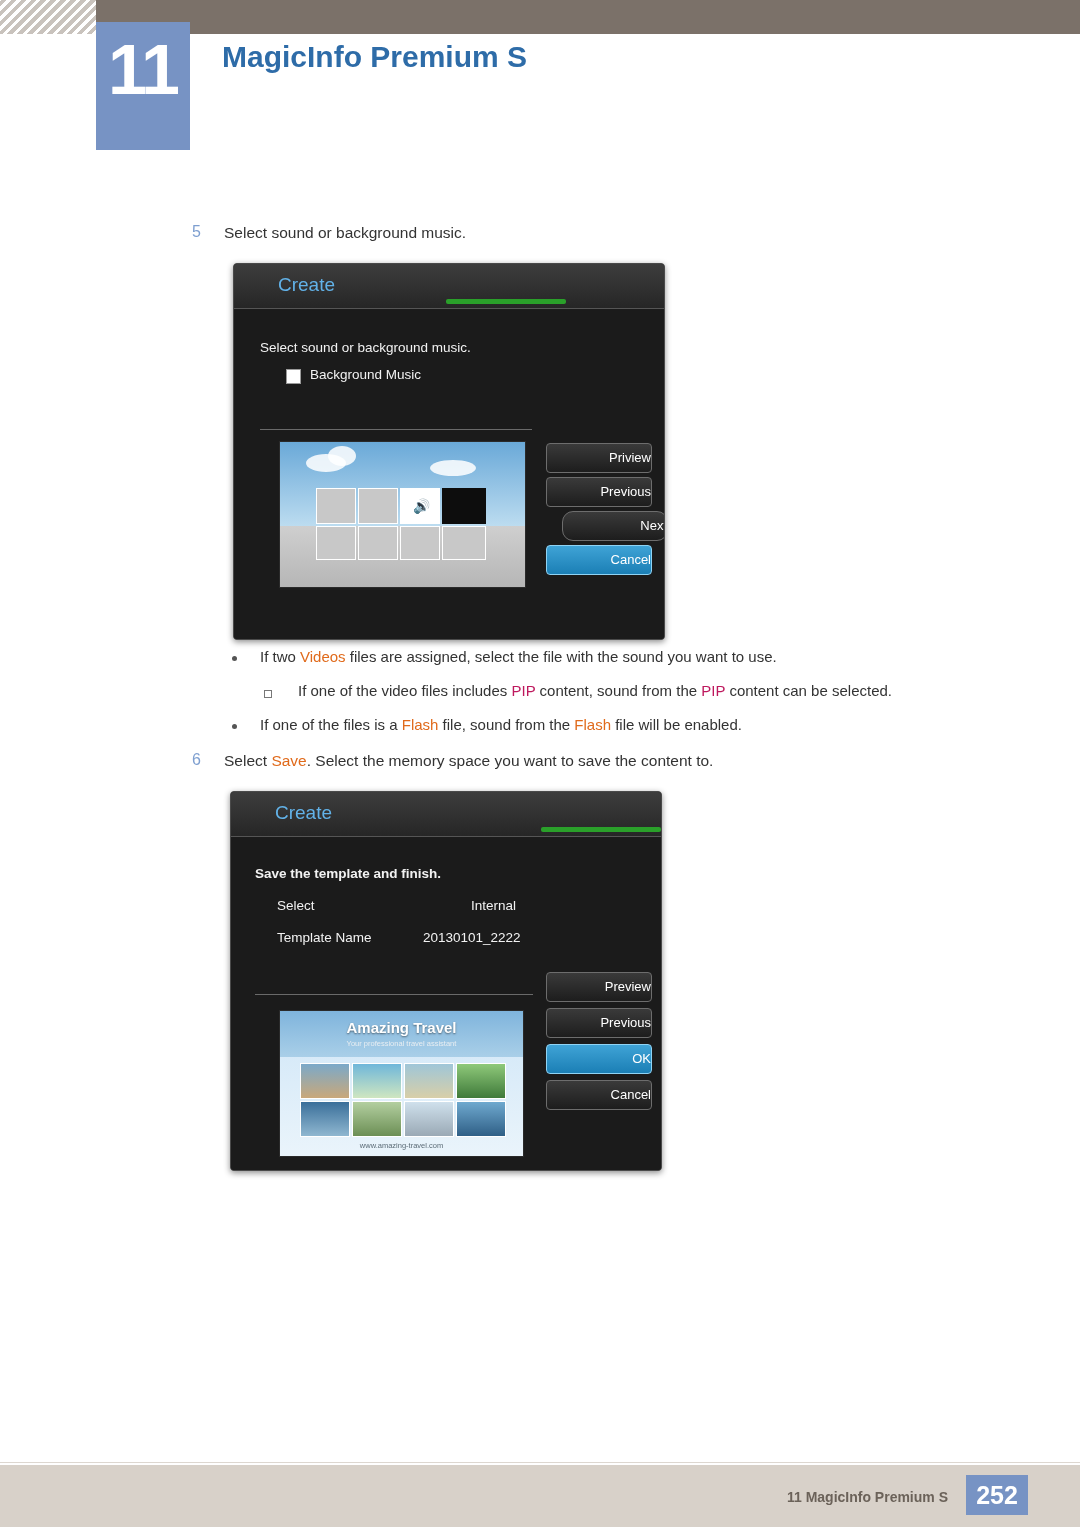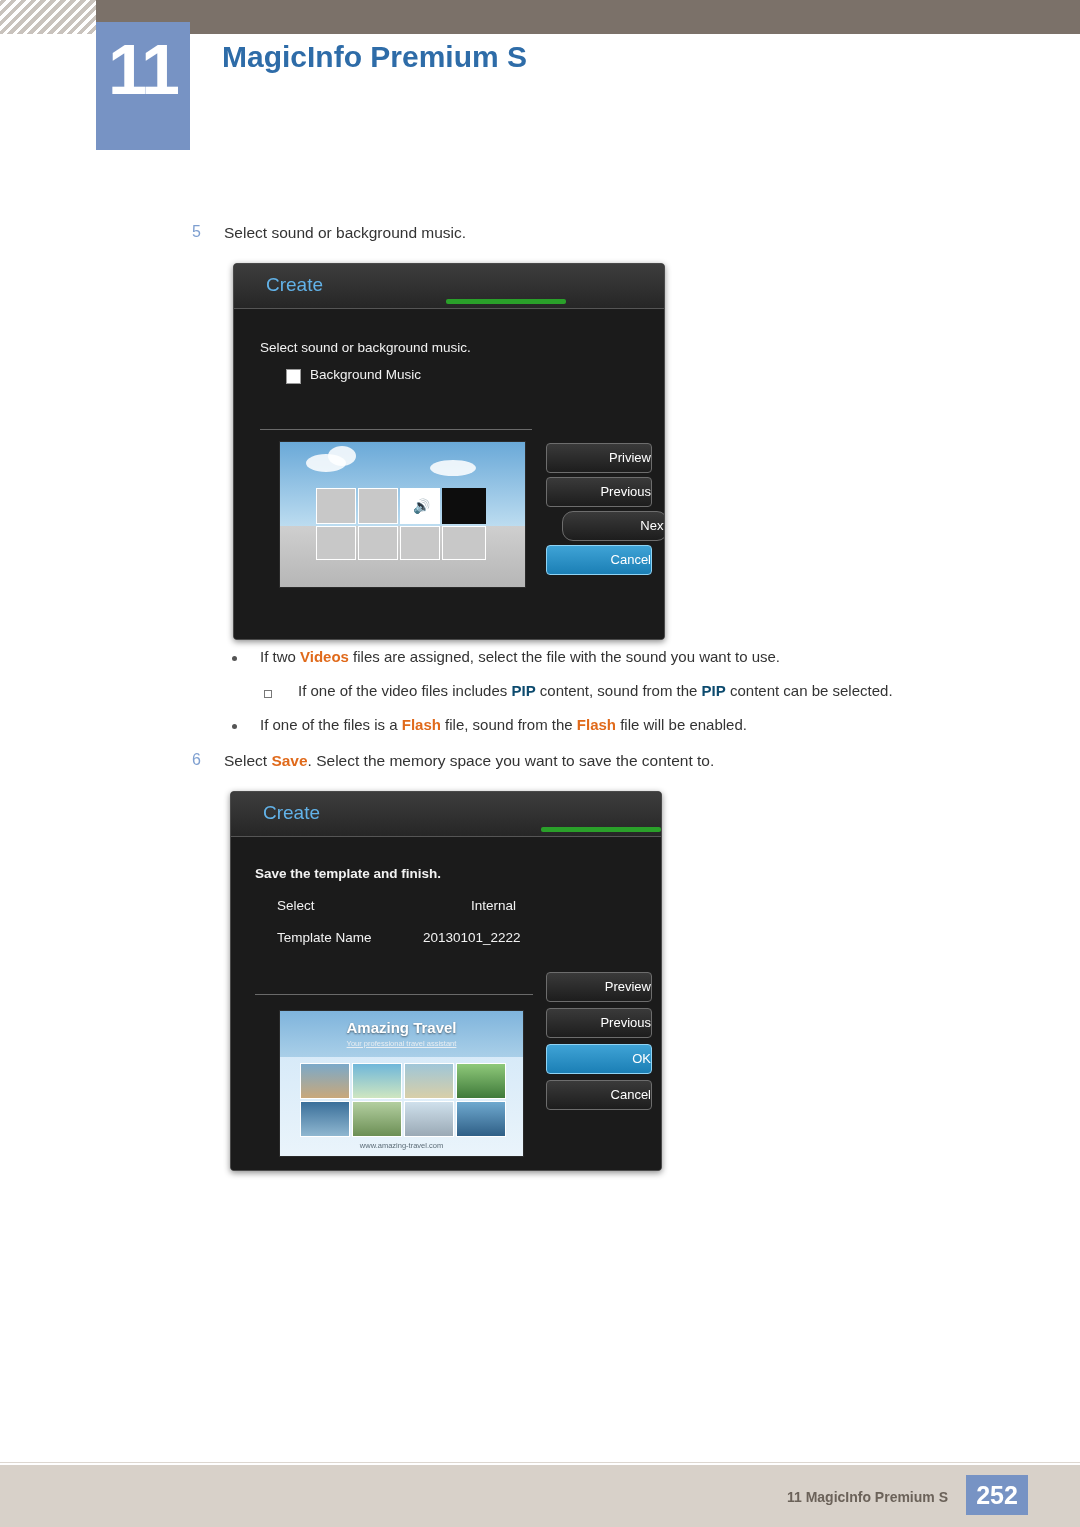--- a/index.html
+++ b/index.html
@@ -78,41 +78,41 @@
     width: 5px; height: 5px;
     border-radius: 50%;
     background: #555;
   }
   .sq {
     position: absolute;
     width: 6px; height: 6px;
     border: 1px solid #777;
     background: #fff;
   }
-  .kw-orange { color: #e06a1b; font-weight: bold; }
-  .kw-red { color: #0c4a6e; font-weight: bold; }
+  .kw-orange { color: #e06a1b; font-weight: normal; }
+  .kw-red { color: #be185d; font-weight: normal; }
 
   
   .dlg {
     position: absolute;
     background: #1b1b1b;
     border: 1px solid #4a4a4a;
     border-radius: 4px;
     box-shadow: 0 2px 6px rgba(0,0,0,.45);
     overflow: hidden;
   }
   .dlg-titlebar {
     position: relative;
     height: 44px;
     background: linear-gradient(#3d3d3d, #262626);
     border-bottom: 1px solid #555;
   }
   .dlg-title {
     position: absolute;
-    left: 32px;
+    left: 44px;
     top: 10px;
     font-size: 19px;
     color: #62b2e8;
   }
   .dlg-greenbar {
     position: absolute;
     height: 5px;
     background: #2aa02a;
     border-radius: 2px;
   }
@@ -206,21 +206,20 @@
     font-size: 15px;
     font-weight: bold;
     text-shadow: 0 1px 2px rgba(0,0,0,.5);
   }
   .travel-sub {
     position: absolute;
     width: 100%;
     text-align: center;
     color: #e8eef2;
     font-size: 7.5px;
-    text-decoration: underline;
   }
   .travel-foot {
     position: absolute;
     width: 100%;
     text-align: center;
     color: #5b6b76;
     font-size: 7.5px;
   }
   .tphoto {
     position: absolute;

